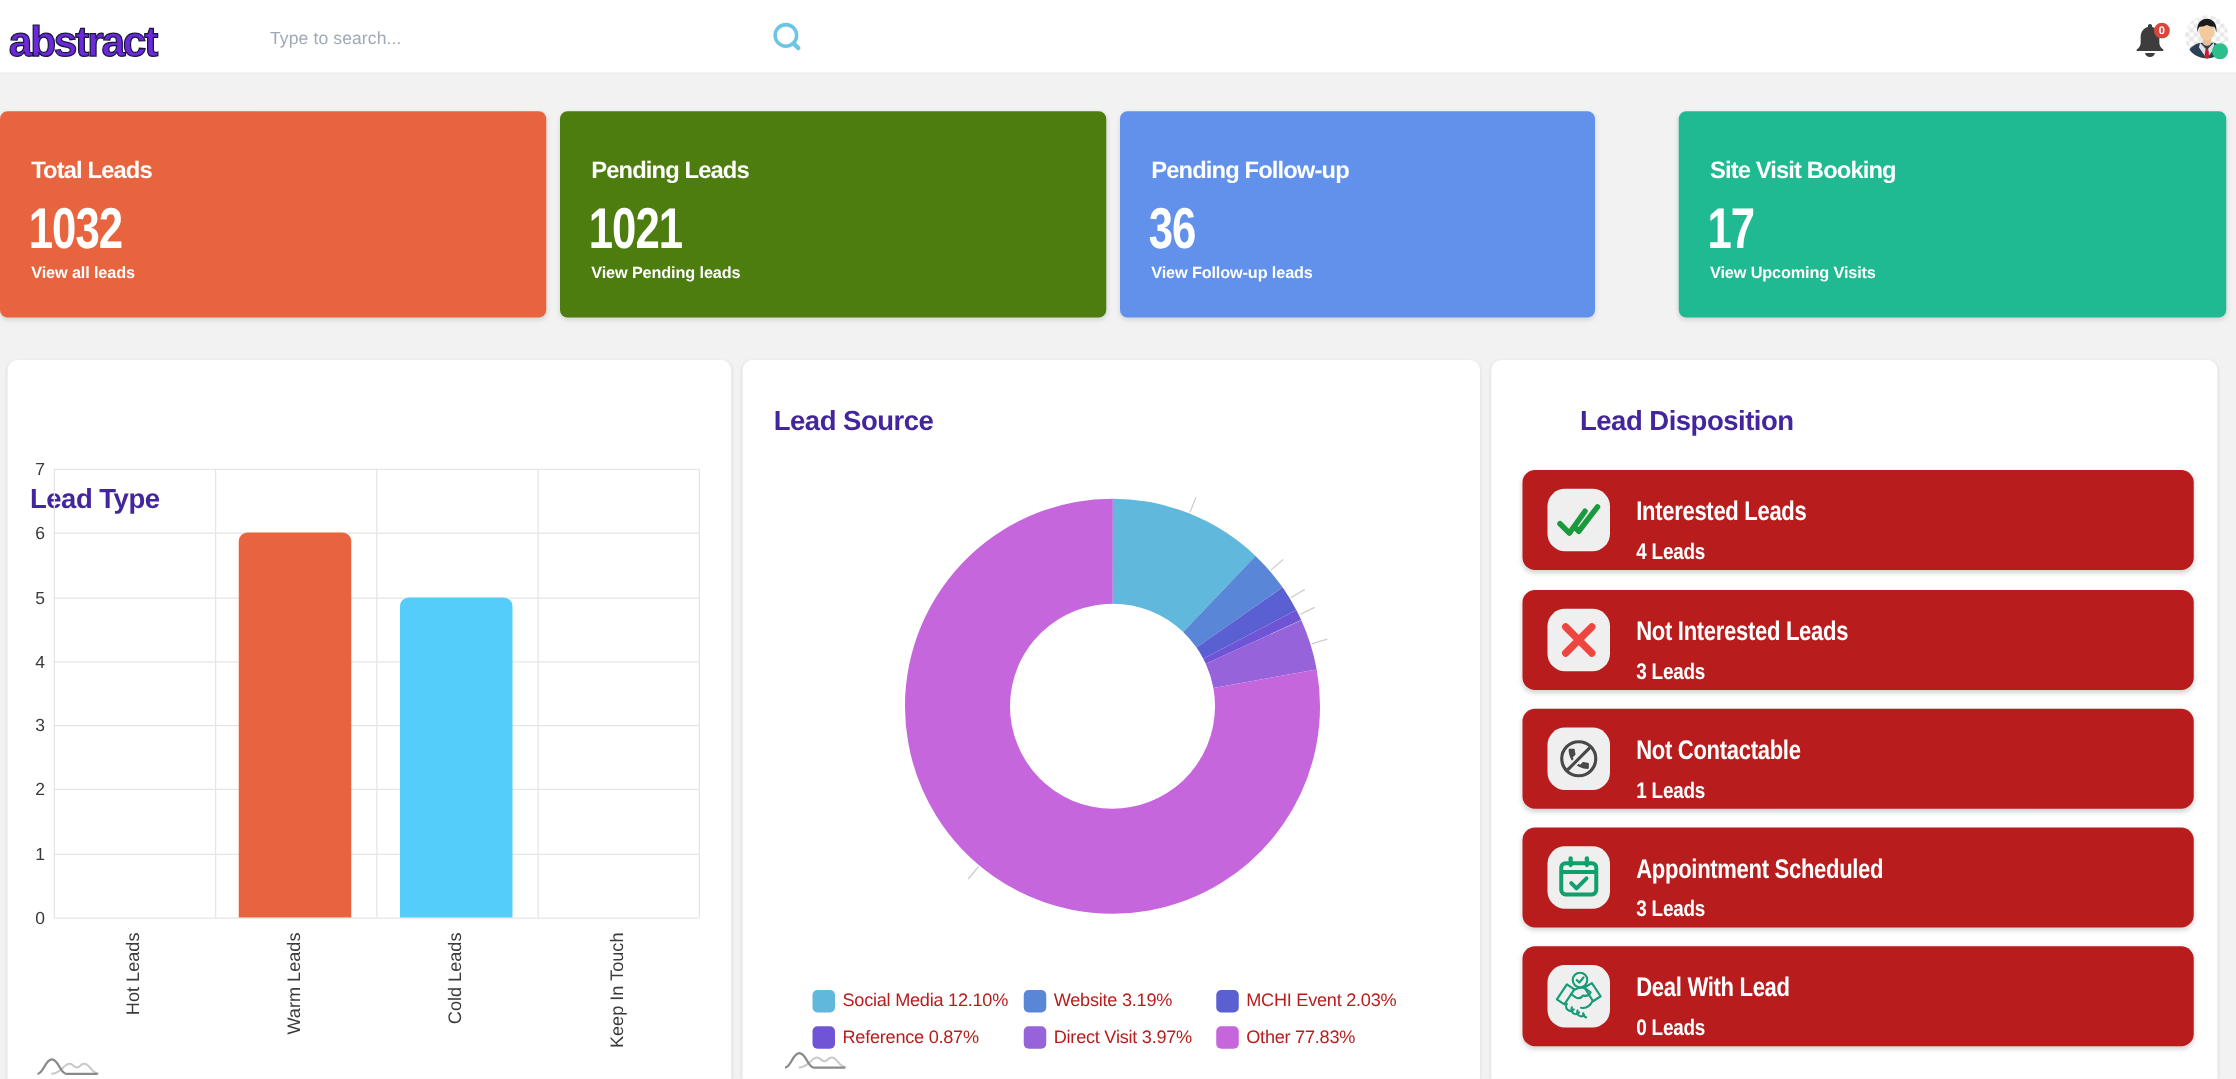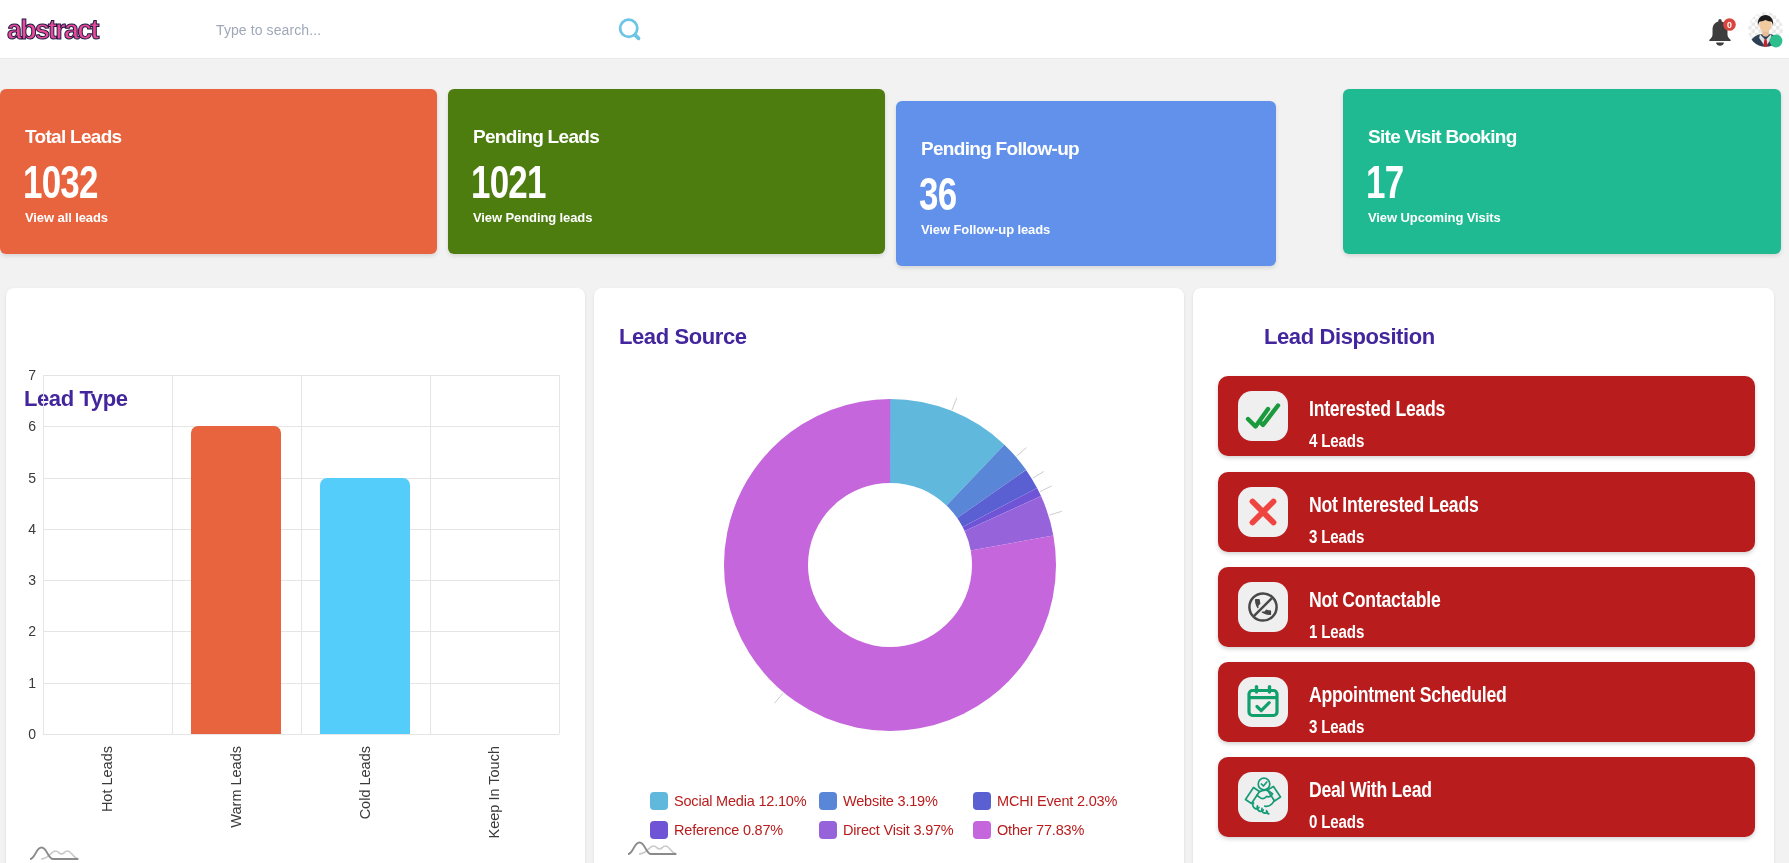--- a/index.html
+++ b/index.html
@@ -2,21 +2,21 @@
 <html><head>
 <meta charset="utf-8">
 <style>
 * { margin:0; padding:0; box-sizing:border-box; }
 html,body { width:1789px; height:863px; overflow:hidden; }
 body { font-family:"Liberation Sans", sans-serif; background:#f2f2f2; position:relative; }
 .abs { position:absolute; }
 
 
 #header { position:absolute; left:0; top:0; width:1789px; height:59px; background:#ffffff; border-bottom:1px solid #e9e9e9; }
-#logo { position:absolute; left:7px; top:15px; font-size:27px; font-weight:800; letter-spacing:-1.8px; color:#ec4899; -webkit-text-stroke:1px #16173f; }
+#logo { position:absolute; left:7px; top:15px; font-size:34px; font-weight:800; letter-spacing:-1.8px; color:#6d28d9; -webkit-text-stroke:1px #16173f; }
 #searchph { position:absolute; left:216px; top:22px; font-size:14px; color:#9fa8b8; letter-spacing:0.1px; }
 
 
 .stat { position:absolute; top:89px; height:165px; border-radius:6px; color:#fff; box-shadow:0 2px 4px rgba(0,0,0,0.12); }
 .stat .t { position:absolute; left:25px; top:37px; font-size:19px; font-weight:700; letter-spacing:-0.7px; }
 .stat .n { position:absolute; left:23px; top:66px; font-size:46px; font-weight:700; letter-spacing:-1px; transform:scaleX(0.76); transform-origin:left center; }
 .stat .l { position:absolute; left:25px; top:121px; font-size:13px; font-weight:700; letter-spacing:-0.1px; }
 
 
 .panel { position:absolute; top:288px; background:#fff; border-radius:8px; height:600px; box-shadow:0 1px 3px rgba(0,0,0,0.10); }
@@ -92,21 +92,21 @@
 <div class="stat" style="left:0; width:437px; background:#e8643e;">
   <div class="t">Total Leads</div>
     <div class="n">1032</div>
     <div class="l">View all leads</div>
 </div>
 <div class="stat" style="left:448px; width:437px; background:#4d7c0f;">
   <div class="t">Pending Leads</div>
     <div class="n">1021</div>
     <div class="l">View Pending leads</div>
 </div>
-<div class="stat" style="left:896px; width:380px; background:#6191ea;margin-top:12px;">
+<div class="stat" style="left:896px; width:380px; background:#6191ea;">
   <div class="t">Pending Follow-up</div>
     <div class="n">36</div>
     <div class="l">View Follow-up leads</div>
 </div>
 <div class="stat" style="left:1343px; width:438px; background:#1fba92;">
   <div class="t">Site Visit Booking</div>
     <div class="n">17</div>
     <div class="l">View Upcoming Visits</div>
 </div>
 

